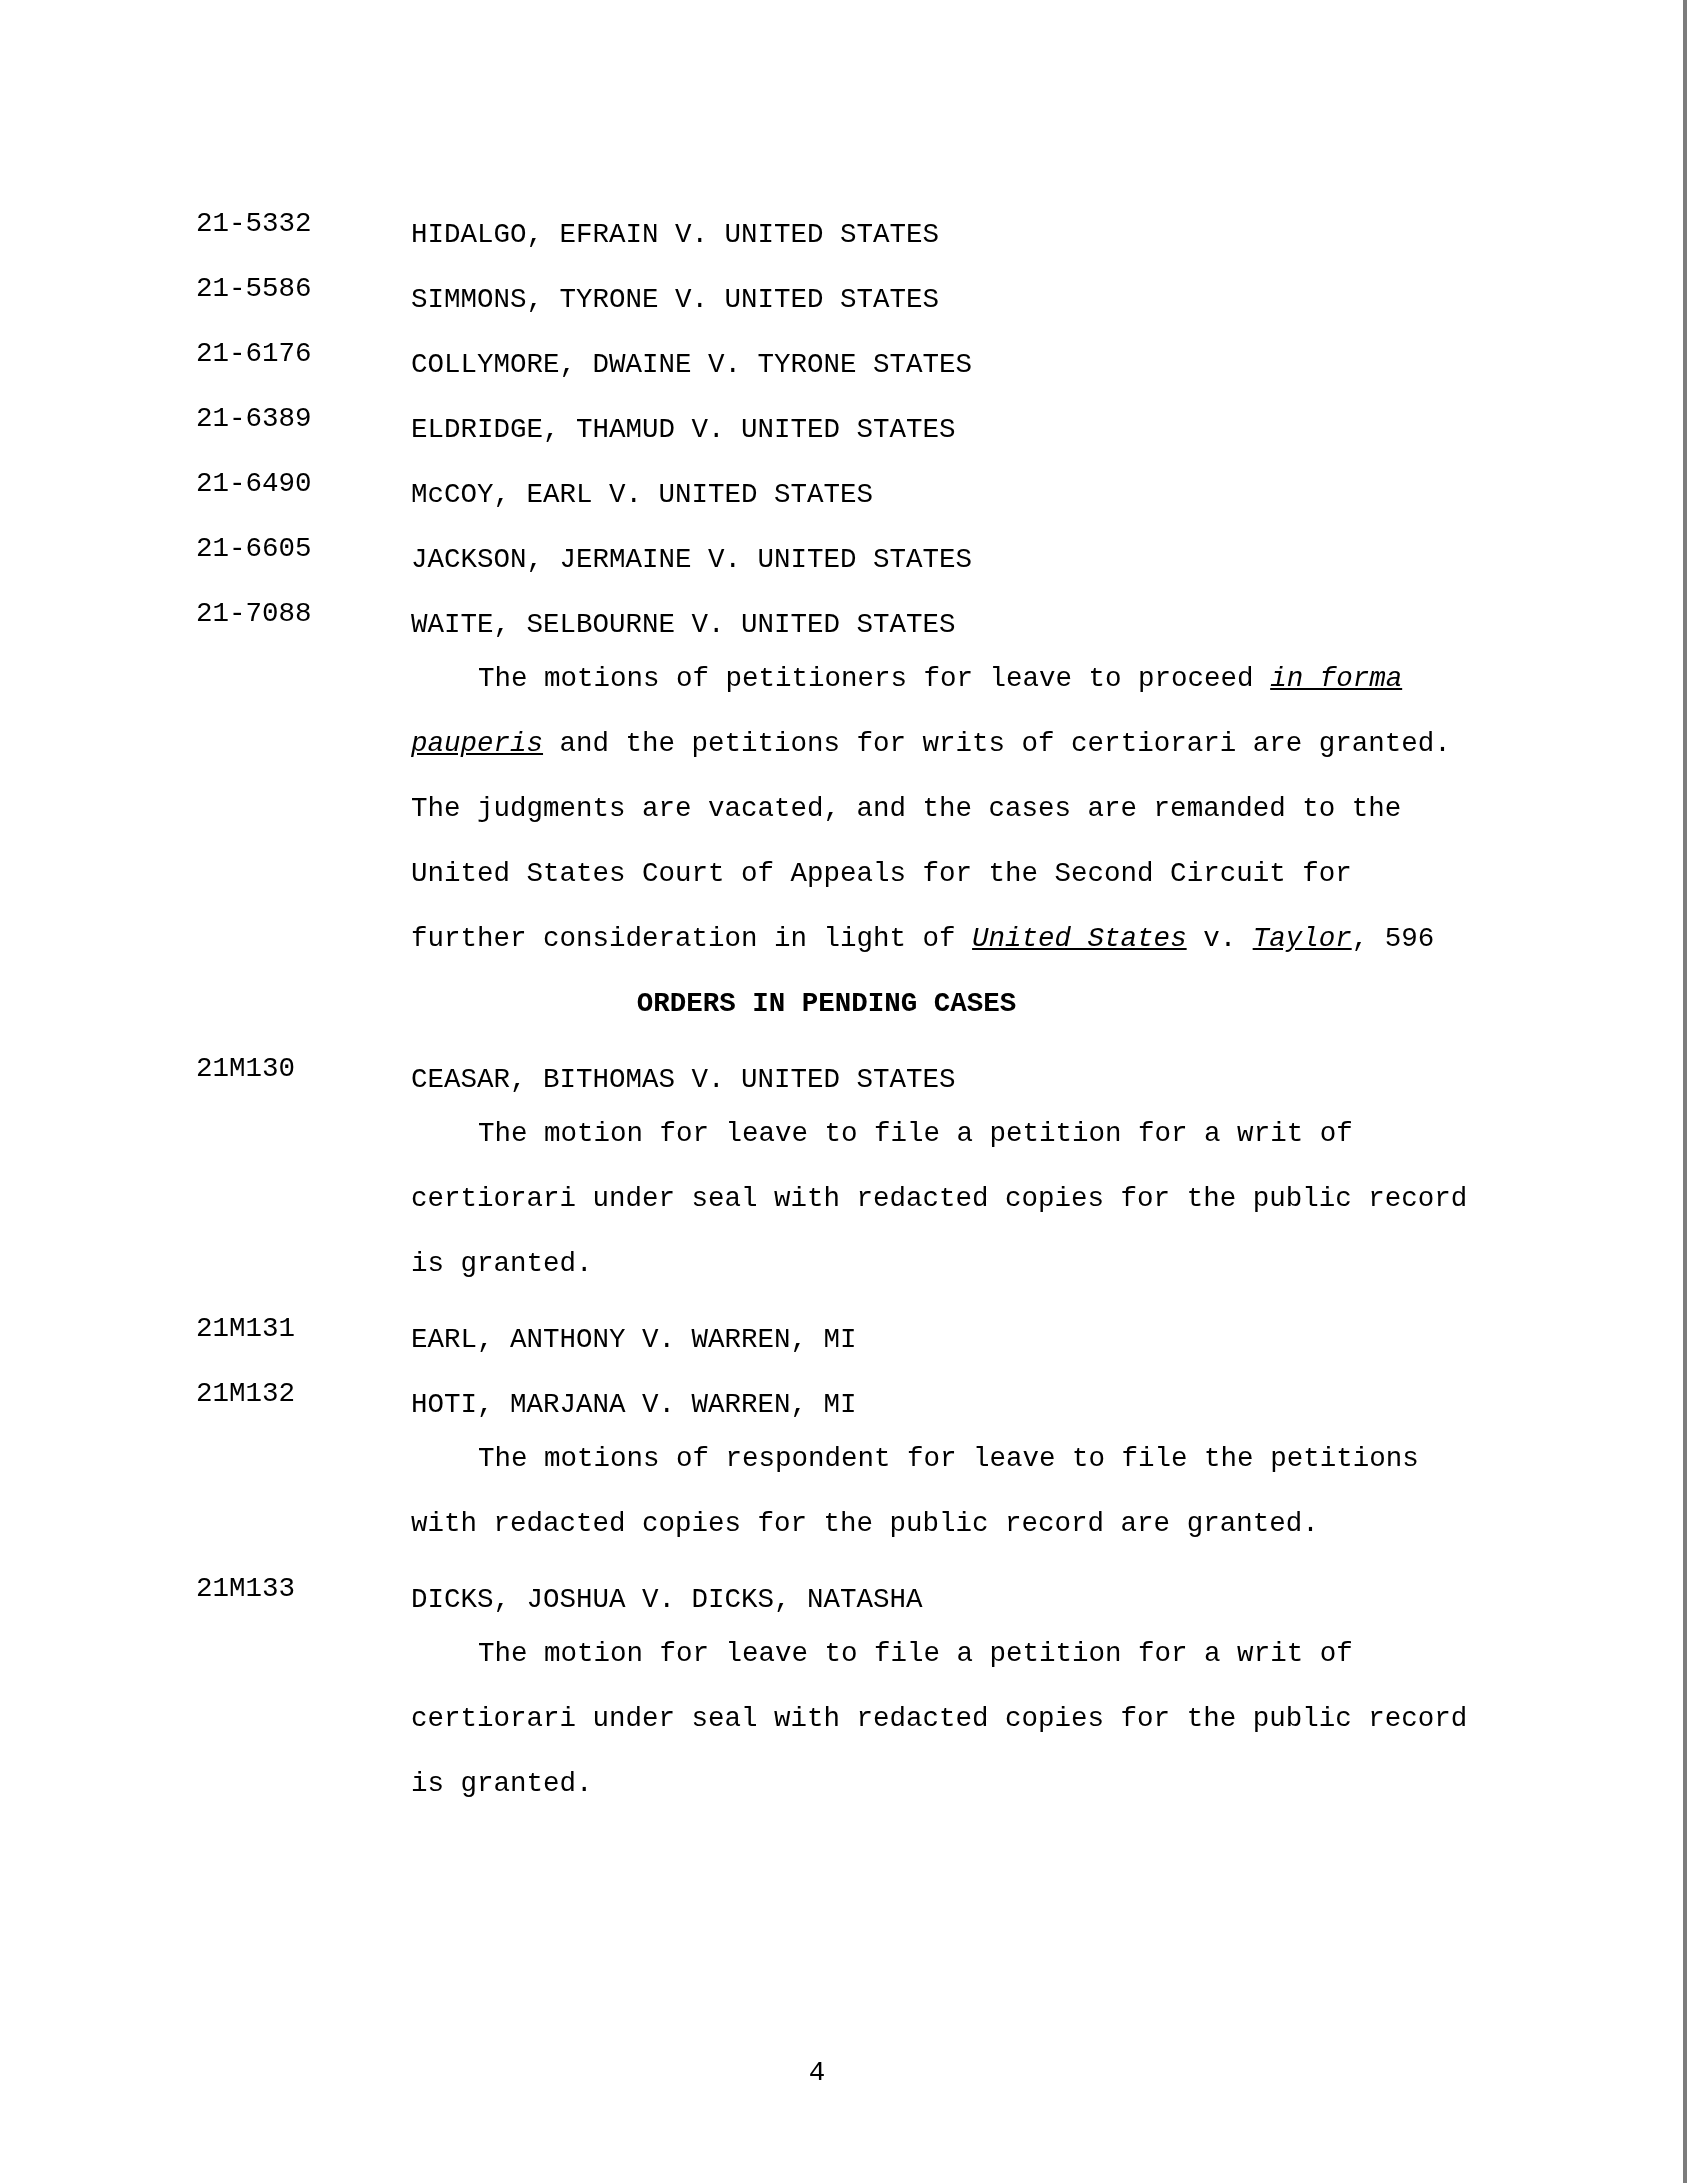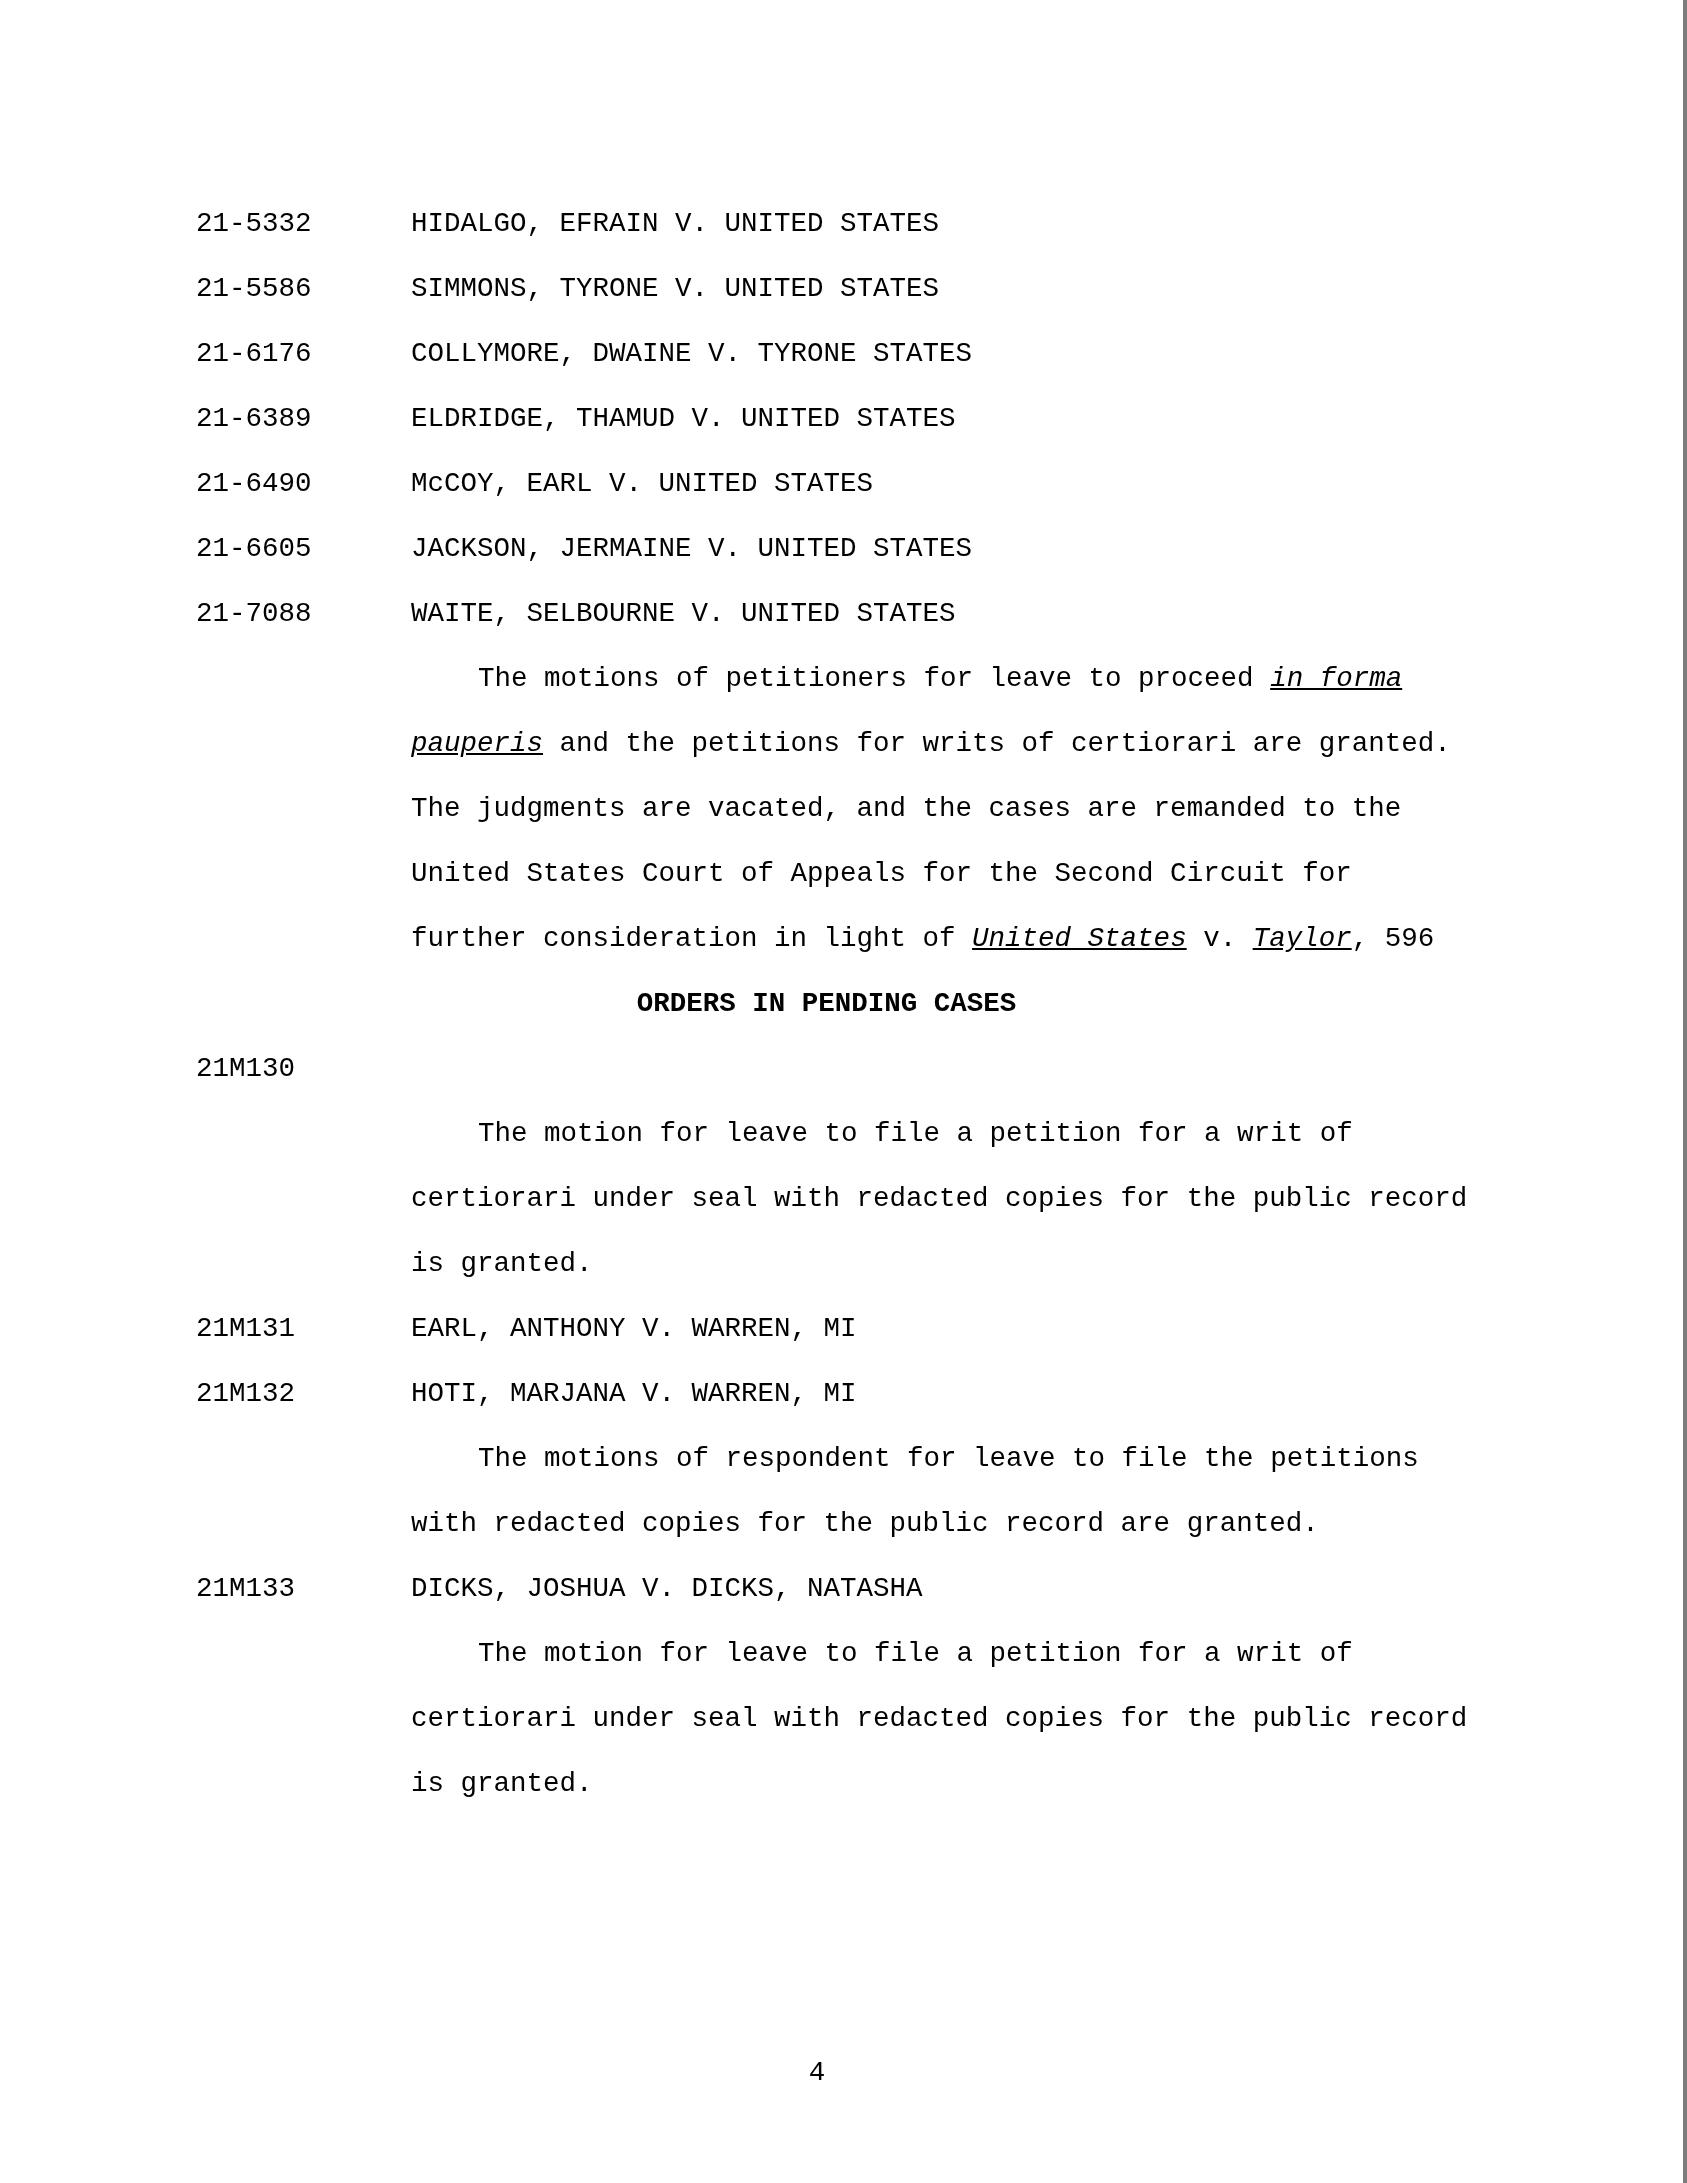--- a/index.html
+++ b/index.html
@@ -22,21 +22,21 @@
     top:191px;left:0;right:0;
     font-size:27.5px;
   }
   .line{
     position:relative;
     height:65px;
     line-height:65px;
     white-space:pre;
   }
   .num{position:absolute;left:196px;top:0;}
-  .title{position:absolute;left:411px;top:0;}
+  .title{position:absolute;left:411px;top:11px;}
   .body-text{position:absolute;left:411px;top:0;}
   .body-text.indent{left:478px;}
   .heading-text{
     position:absolute;left:196px;top:0;
     width:1261px;
     text-align:center;
     font-weight:bold;
   }
   .it{font-style:italic;text-decoration:underline;}
   .page-number{
@@ -60,21 +60,21 @@
       <div class="line"><span class="num">21-6389</span><span class="title">ELDRIDGE, THAMUD V. UNITED STATES</span></div>
       <div class="line"><span class="num">21-6490</span><span class="title">McCOY, EARL V. UNITED STATES</span></div>
       <div class="line"><span class="num">21-6605</span><span class="title">JACKSON, JERMAINE V. UNITED STATES</span></div>
       <div class="line"><span class="num">21-7088</span><span class="title">WAITE, SELBOURNE V. UNITED STATES</span></div>
       <div class="line"><span class="body-text indent"><span>The motions of petitioners for leave to proceed </span><span class="it">in forma</span></span></div>
       <div class="line"><span class="body-text"><span class="it">pauperis</span><span> and the petitions for writs of certiorari are granted.</span></span></div>
       <div class="line"><span class="body-text"><span>The judgments are vacated, and the cases are remanded to the</span></span></div>
       <div class="line"><span class="body-text"><span>United States Court of Appeals for the Second Circuit for</span></span></div>
       <div class="line"><span class="body-text"><span>further consideration in light of </span><span class="it">United States</span><span> v. </span><span class="it">Taylor</span><span>, 596</span></span></div>
       <div class="line"><span class="heading-text">ORDERS IN PENDING CASES</span></div>
-      <div class="line"><span class="num">21M130</span></div>
+      <div class="line"><span class="num">21M130</span><span class="title">CEASAR, BITHOMAS V. UNITED STATES</span></div>
       <div class="line"><span class="body-text indent"><span>The motion for leave to file a petition for a writ of</span></span></div>
       <div class="line"><span class="body-text"><span>certiorari under seal with redacted copies for the public record</span></span></div>
       <div class="line"><span class="body-text"><span>is granted.</span></span></div>
       <div class="line"><span class="num">21M131</span><span class="title">EARL, ANTHONY V. WARREN, MI</span></div>
       <div class="line"><span class="num">21M132</span><span class="title">HOTI, MARJANA V. WARREN, MI</span></div>
       <div class="line"><span class="body-text indent"><span>The motions of respondent for leave to file the petitions</span></span></div>
       <div class="line"><span class="body-text"><span>with redacted copies for the public record are granted.</span></span></div>
       <div class="line"><span class="num">21M133</span><span class="title">DICKS, JOSHUA V. DICKS, NATASHA</span></div>
       <div class="line"><span class="body-text indent"><span>The motion for leave to file a petition for a writ of</span></span></div>
       <div class="line"><span class="body-text"><span>certiorari under seal with redacted copies for the public record</span></span></div>

